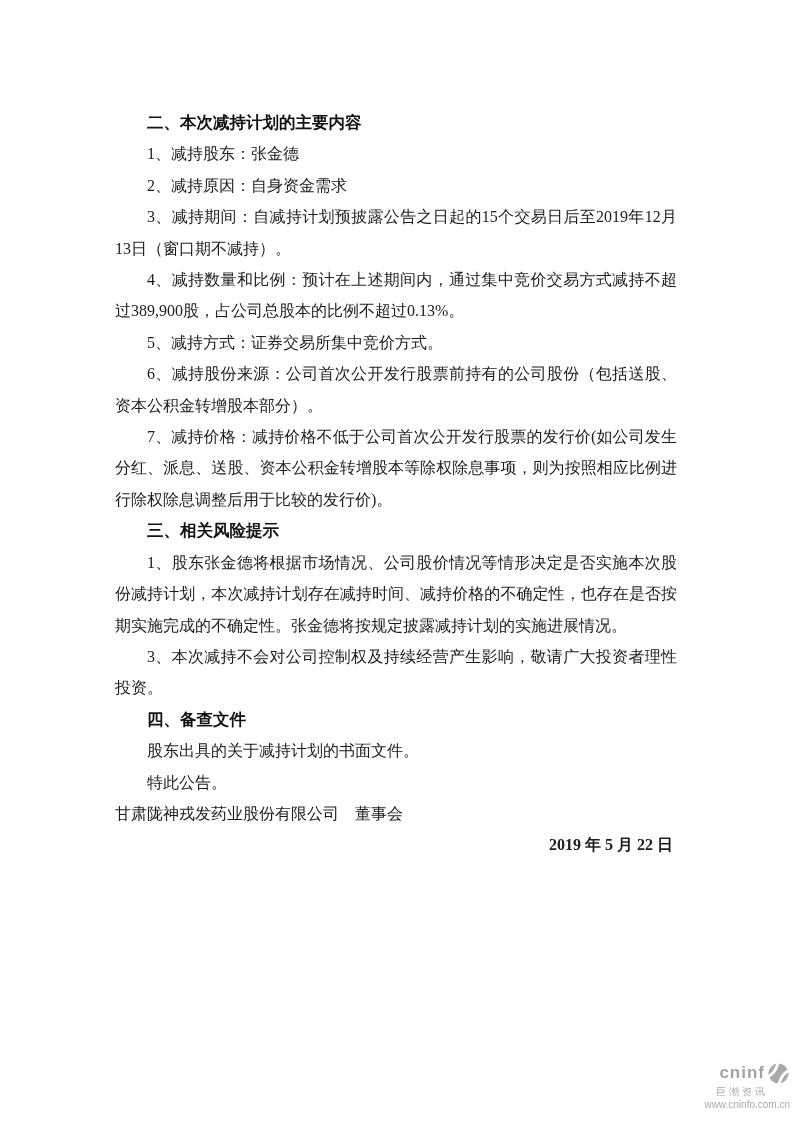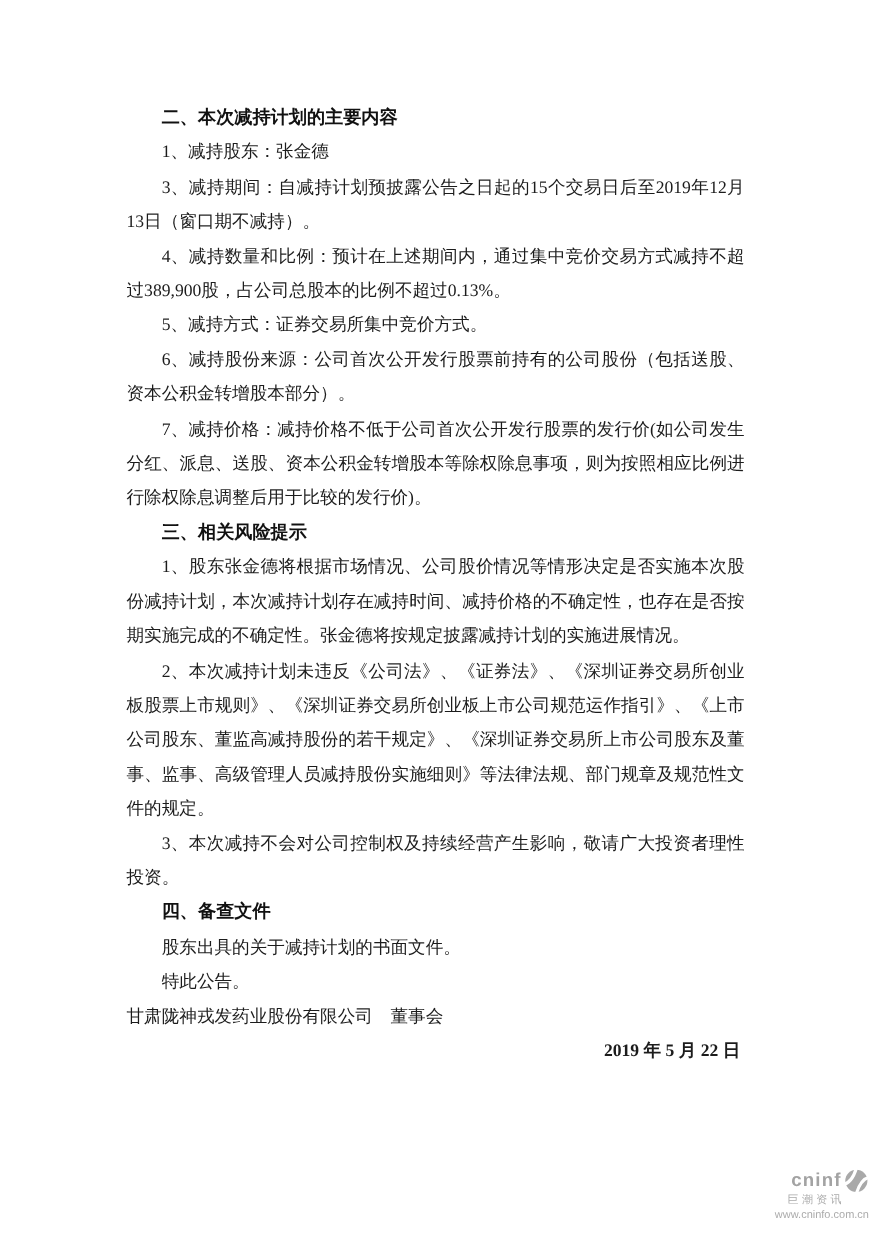--- a/index.html
+++ b/index.html
@@ -11,21 +11,21 @@
     position: relative;
     width: 793px;
     height: 1122px;
     margin: 0 auto;
     background: #ffffff;
     overflow: hidden;
   }
   .doc {
     position: absolute;
     left: 115px;
-    top: 92px;
+    top: 107px;
     width: 562px;
     color: #1c1c1c;
     font-family: "Liberation Serif", "DejaVu Serif", serif;
     font-size: 16px;
     line-height: 31.4px;
     text-align: justify;
   }
   .doc p {
     margin: 0;
     text-indent: 32px;
@@ -94,28 +94,28 @@
 </style>
 </head>
 <body>
 
 <div class="page">
 
   <div class="doc">
     <div id="sections">
         <h2>二、本次减持计划的主要内容</h2>
         <p>1、减持股东：张金德</p>
+        <p>2、减持原因：自身资金需求</p>
         <p>3、减持期间：自减持计划预披露公告之日起的15个交易日后至2019年12月13日（窗口期不减持）。</p>
         <p>4、减持数量和比例：预计在上述期间内，通过集中竞价交易方式减持不超过389,900股，占公司总股本的比例不超过0.13%。</p>
         <p>5、减持方式：证券交易所集中竞价方式。</p>
         <p>6、减持股份来源：公司首次公开发行股票前持有的公司股份（包括送股、资本公积金转增股本部分）。</p>
         <p>7、减持价格：减持价格不低于公司首次公开发行股票的发行价(如公司发生分红、派息、送股、资本公积金转增股本等除权除息事项，则为按照相应比例进行除权除息调整后用于比较的发行价)。</p>
         <h2>三、相关风险提示</h2>
         <p>1、股东张金德将根据市场情况、公司股价情况等情形决定是否实施本次股份减持计划，本次减持计划存在减持时间、减持价格的不确定性，也存在是否按期实施完成的不确定性。张金德将按规定披露减持计划的实施进展情况。</p>
-        <p>2、本次减持计划未违反《公司法》、《证券法》、《深圳证券交易所创业板股票上市规则》、《深圳证券交易所创业板上市公司规范运作指引》、《上市公司股东、董监高减持股份的若干规定》、《深圳证券交易所上市公司股东及董事、监事、高级管理人员减持股份实施细则》等法律法规、部门规章及规范性文件的规定。</p>
         <p>3、本次减持不会对公司控制权及持续经营产生影响，敬请广大投资者理性投资。</p>
         <h2>四、备查文件</h2>
         <p>股东出具的关于减持计划的书面文件。</p>
         <p>特此公告。</p>
       </div>
     <p class="sig-line">甘肃陇神戎发药业股份有限公司　董事会</p>
     <p class="date-line">2019 年 5 月 22 日</p>
   </div>
 
   <div class="cninfo">

